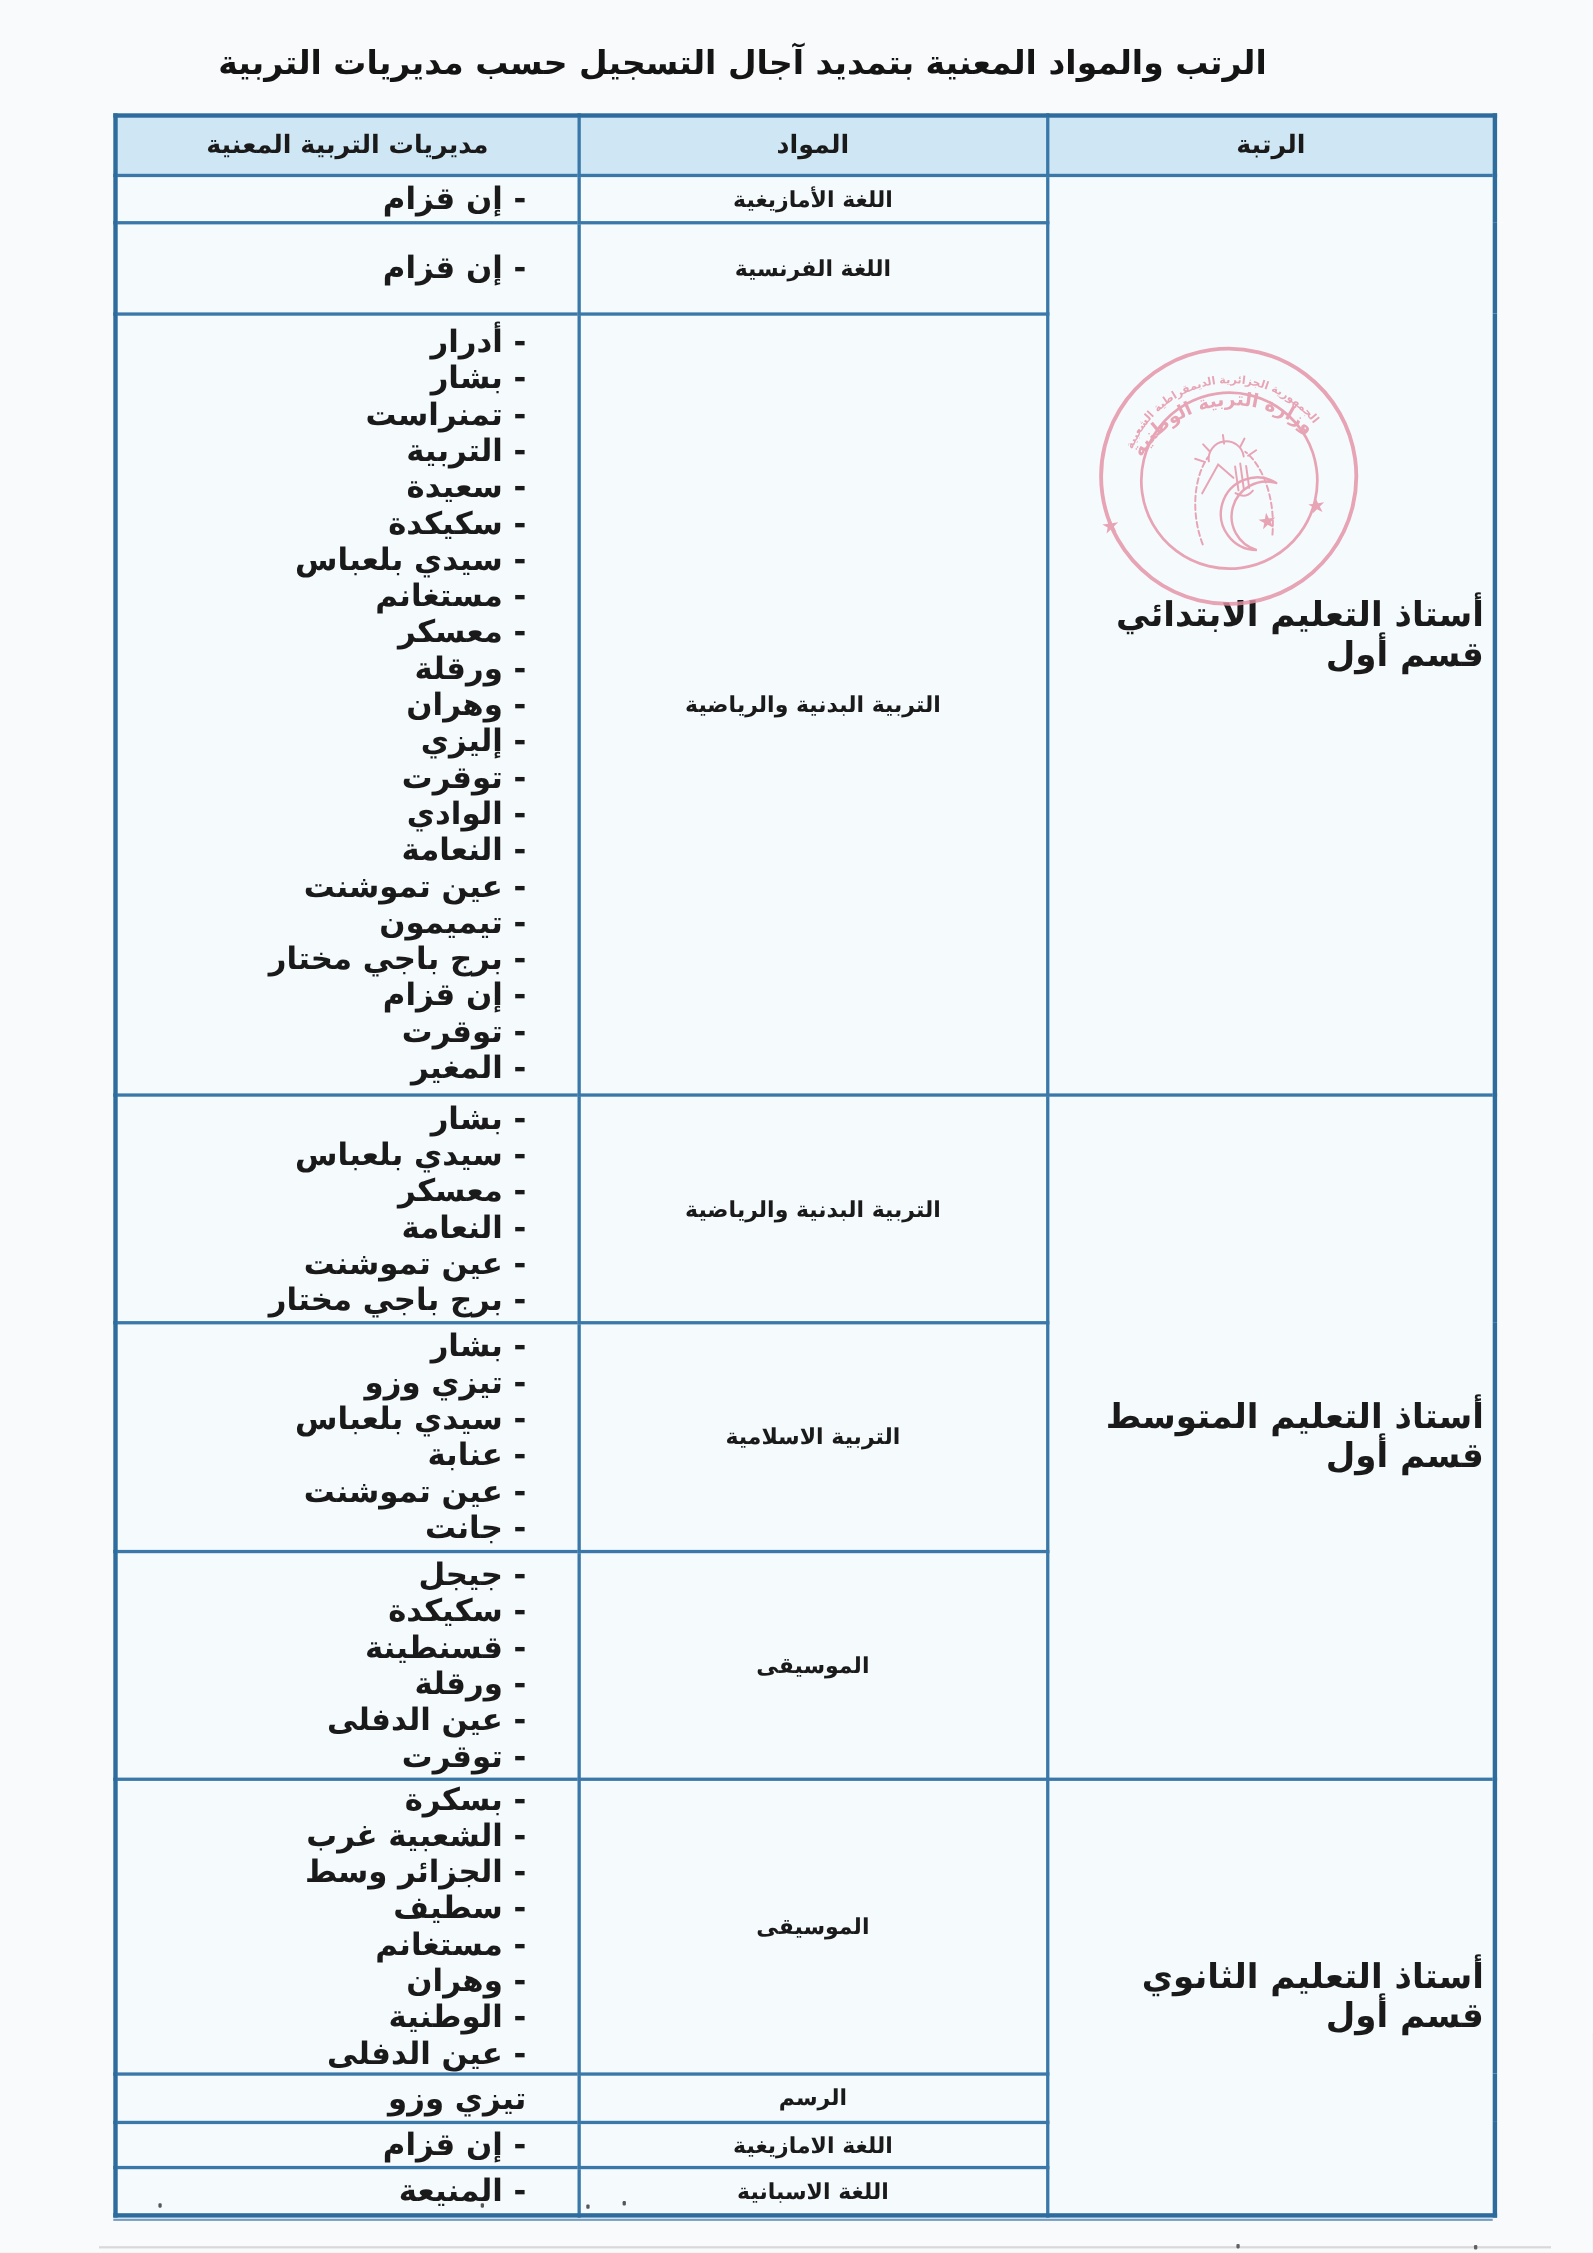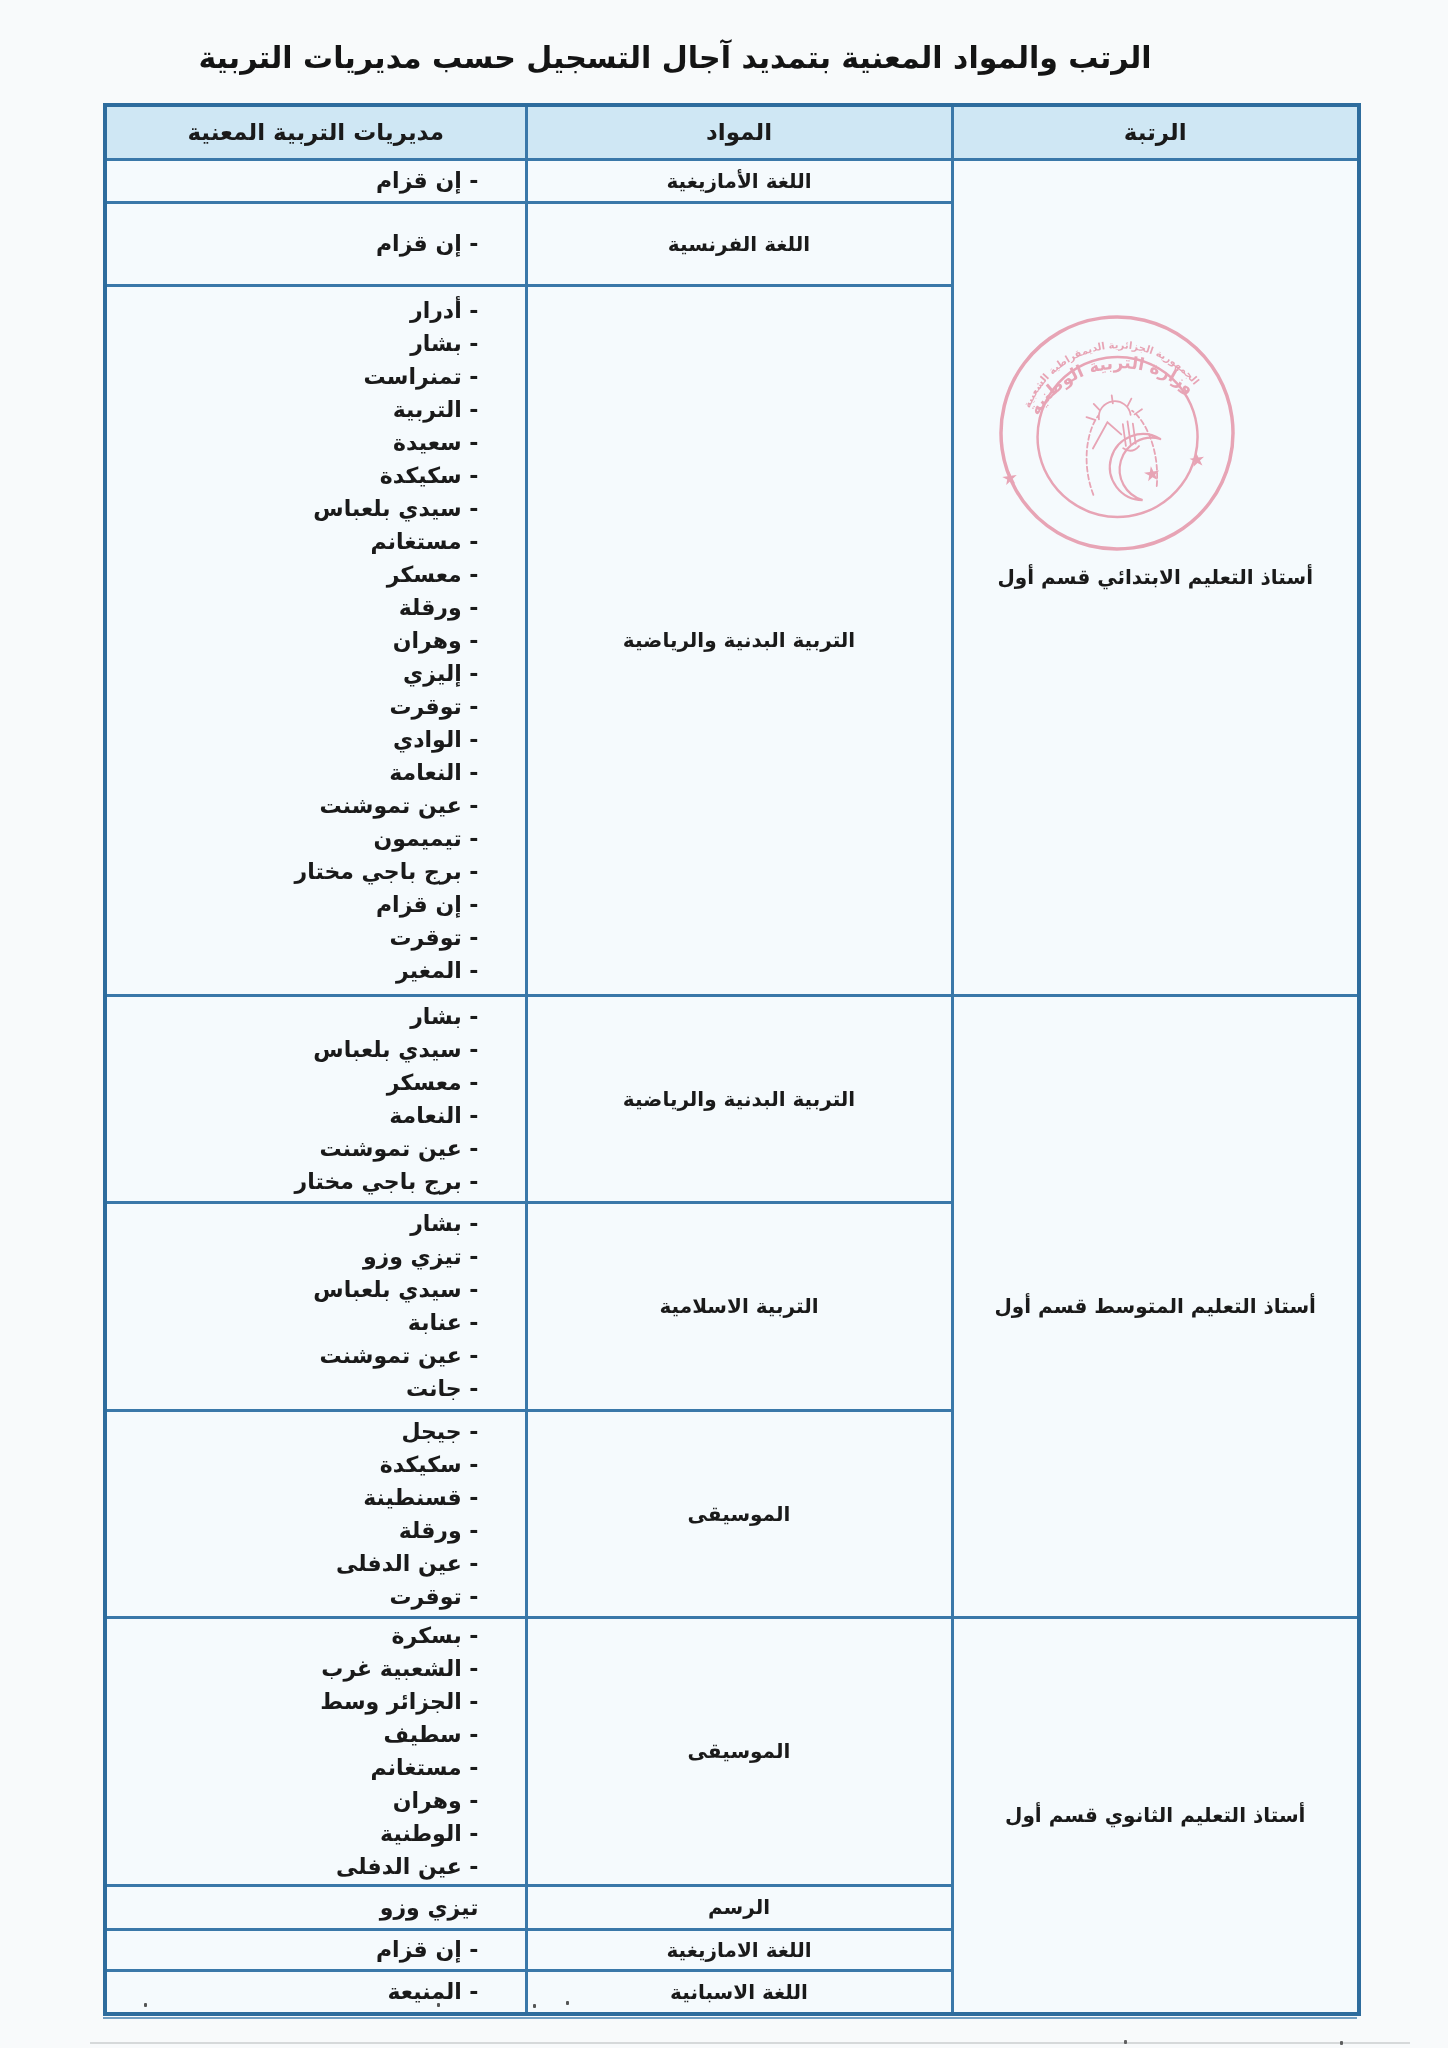--- a/index.html
+++ b/index.html
@@ -10,23 +10,23 @@
   html,body{background:#e9ecef;}
   body{font-family:"DejaVu Sans","Liberation Sans",sans-serif;color:var(--ink);}
   .page{position:relative;width:1448px;height:2048px;background:var(--page-bg);overflow:hidden;direction:rtl;padding-left:23px;}
   .title{position:absolute;top:40px;left:180px;width:990px;text-align:center;
          font-size:30px;font-weight:bold;color:#141414;}
   table.records{position:absolute;top:103px;left:103px;width:1254px;
          border-collapse:collapse;table-layout:fixed;direction:rtl;
          background:var(--cell-bg);border:4px solid var(--border-dark);}
   th,td{border:3px solid var(--border);}
   th{background:var(--header-bg);font-size:23px;font-weight:bold;text-align:center;vertical-align:middle;}
-  td.rank{text-align:center;vertical-align:middle;font-size:20px;font-weight:bold;padding:0 8px;}
+  td.rank{text-align:right;vertical-align:middle;font-size:31px;font-weight:bold;padding:0 8px;}
   td.subj{text-align:center;vertical-align:middle;font-size:20px;font-weight:bold;padding:0 6px;}
-  td.dirs{vertical-align:middle;text-align:right;padding-right:46px;font-size:22px;font-weight:bold;}
+  td.dirs{vertical-align:middle;text-align:right;padding-right:46px;font-size:28px;font-weight:bold;}
   td.dirs .line{line-height:33px;white-space:nowrap;}
   .stamp{position:absolute;top:313px;left:997px;width:240px;height:240px;
          transform:rotate(-8deg);opacity:.82;z-index:5;pointer-events:none;}
   .scan-line{position:absolute;top:2042px;left:90px;width:1320px;height:2px;background:#b9bdc0;opacity:.55;}
   .specks{position:absolute;top:2003px;left:144px;width:3px;height:4px;background:#3a3a3a;border-radius:1px;opacity:.85;
           box-shadow:293px 0 0 #3a3a3a, 389px 1px 0 #3a3a3a, 422px -2px 0 #3a3a3a,
                      980px 37px 0 #4a4a4a, 1196px 38px 0 #4a4a4a;}
   .bottom-edge{position:absolute;top:2017px;left:103px;width:1254px;height:2px;background:var(--border);opacity:.7;}
 </style>
 </head>

